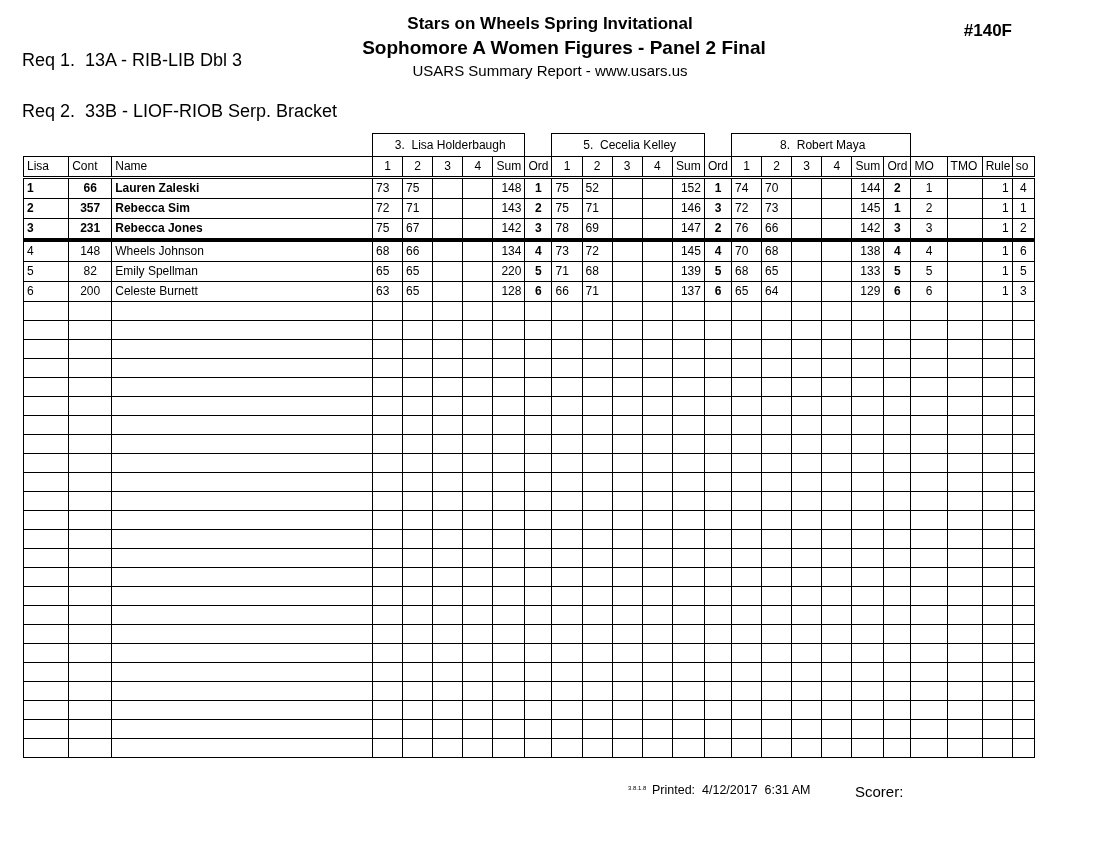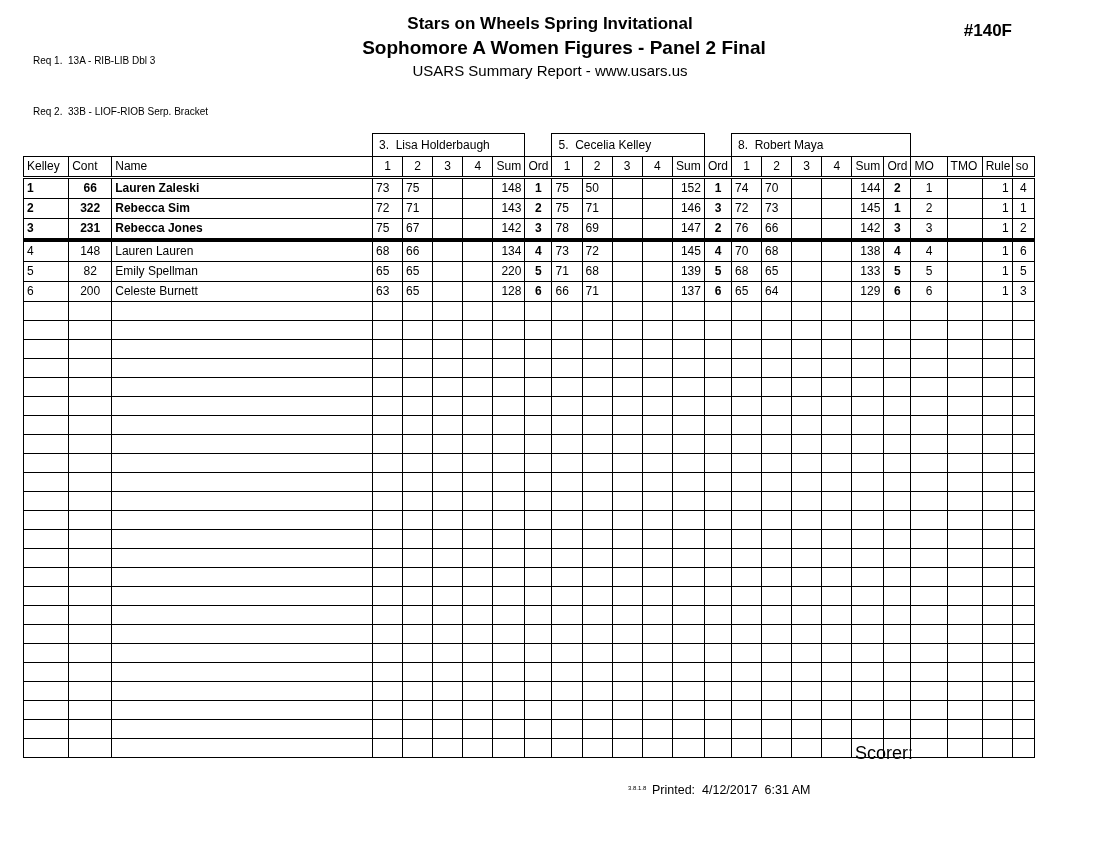--- a/index.html
+++ b/index.html
@@ -9,24 +9,23 @@
     width: 1100px;
     height: 850px;
     background: #ffffff;
     font-family: "Liberation Sans", "DejaVu Sans", sans-serif;
     color: #000;
     overflow: hidden;
   }
   .req-block {
     position: absolute;
     left: 22px; top: 18px;
-    font-size: 10px;
+    font-size: 18px;
     line-height: 17px;
     white-space: pre;
-    margin-left: 11px;
   }
   .titles {
     position: absolute;
     left: 0; right: 0; top: 14px;
     text-align: center;
     line-height: 1.15;
   }
   .title-main   { font-size: 17px; font-weight: bold; }
   .title-venue  { font-size: 15px; margin-top: 4px; white-space: pre; }
   .title-event  { font-size: 19px; font-weight: bold; margin-top: 3px; margin-left: 28px; }
@@ -48,35 +47,35 @@
   table.summary td {
     border: 1px solid #000;
     height: 19px;
     line-height: 19px;
     padding: 0 3px;
     overflow: hidden;
     white-space: nowrap;
     font-size: 12px;
   }
   tr.judge-row td { border: none; height: 22px; line-height: 22px; }
-  tr.judge-row td.jbox { border: 1px solid #000; text-align: left; padding-left: 6px; white-space: pre; }
+  tr.judge-row td.jbox { border: 1px solid #000; text-align: center; padding-left: 6px; white-space: pre; }
   tr.header-row td { border-bottom: 3px double #000; }
   td.ord-col { border-left: 4px solid #000; border-right: 4px solid #000; text-align: center; }
   td.ord-val { font-weight: bold; }
   tr.rank-cut td { border-bottom: 4px solid #000; }
   .al { text-align: left; }
   .ac { text-align: center; }
   .ar { text-align: right; }
   .b  { font-weight: bold; }
   td.place-cell { padding-left: 8px; }
   td.name-cell  { padding-left: 7px; }
   td.rule-cell  { padding-right: 7px; }
   .footer-version { position: absolute; left: 628px; top: 785px; font-size: 6px; letter-spacing: 0; }
   .footer-printed { position: absolute; left: 652px; top: 783px; white-space: pre; font-size: 12.5px; }
-  .footer-scorer  { position: absolute; left: 855px; top: 743px; font-size: 18px; }
+  .footer-scorer  { position: absolute; left: 855px; top: 783px; font-size: 15px; }
 </style>
 </head>
 <body>
 
 <div class="page">
 
   <div class="req-block">
     <div>Req 1.  13A - RIB-LIB Dbl 3</div>
     <div>Req 2.  33B - LIOF-RIOB Serp. Bracket</div>
   </div>
@@ -121,21 +120,21 @@
         <tr class="judge-row">
           <td colspan="3"></td>
           <td class="jbox" colspan="5">3.  Lisa Holderbaugh</td>
           <td></td>
           <td class="jbox" colspan="5">5.  Cecelia Kelley</td>
           <td></td>
           <td class="jbox" colspan="6">8.  Robert Maya</td>
           <td colspan="4"></td>
         </tr>
         <tr class="header-row">
-          <td class="al">Kelley</td>
+          <td class="al">Lisa</td>
           <td class="al">Cont</td>
           <td class="al">Name</td>
           <td class="ac">1</td>
           <td class="ac">2</td>
           <td class="ac">3</td>
           <td class="ac">4</td>
           <td class="ac">Sum</td>
           <td class="ord-col">Ord</td>
           <td class="ac">1</td>
           <td class="ac">2</td>
@@ -158,39 +157,39 @@
           <td class="al place-cell b">1</td>
           <td class="ac b">66</td>
           <td class="al name-cell b">Lauren Zaleski</td>
           <td class="al">73</td>
           <td class="al">75</td>
           <td class="al"></td>
           <td class="al"></td>
           <td class="ar">148</td>
           <td class="ord-col ord-val">1</td>
           <td class="al">75</td>
-          <td class="al">50</td>
+          <td class="al">52</td>
           <td class="al"></td>
           <td class="al"></td>
           <td class="ar">152</td>
           <td class="ord-col ord-val">1</td>
           <td class="al">74</td>
           <td class="al">70</td>
           <td class="al"></td>
           <td class="al"></td>
           <td class="ar">144</td>
           <td class="ord-col ord-val">2</td>
           <td class="ac">1</td>
           <td class="ac"></td>
           <td class="ar rule-cell">1</td>
           <td class="ac">4</td>
         </tr>
         <tr>
           <td class="al place-cell b">2</td>
-          <td class="ac b">322</td>
+          <td class="ac b">357</td>
           <td class="al name-cell b">Rebecca Sim</td>
           <td class="al">72</td>
           <td class="al">71</td>
           <td class="al"></td>
           <td class="al"></td>
           <td class="ar">143</td>
           <td class="ord-col ord-val">2</td>
           <td class="al">75</td>
           <td class="al">71</td>
           <td class="al"></td>
@@ -231,21 +230,21 @@
           <td class="ar">142</td>
           <td class="ord-col ord-val">3</td>
           <td class="ac">3</td>
           <td class="ac"></td>
           <td class="ar rule-cell">1</td>
           <td class="ac">2</td>
         </tr>
         <tr>
           <td class="al place-cell">4</td>
           <td class="ac">148</td>
-          <td class="al name-cell">Lauren Lauren</td>
+          <td class="al name-cell">Wheels Johnson</td>
           <td class="al">68</td>
           <td class="al">66</td>
           <td class="al"></td>
           <td class="al"></td>
           <td class="ar">134</td>
           <td class="ord-col ord-val">4</td>
           <td class="al">73</td>
           <td class="al">72</td>
           <td class="al"></td>
           <td class="al"></td>

